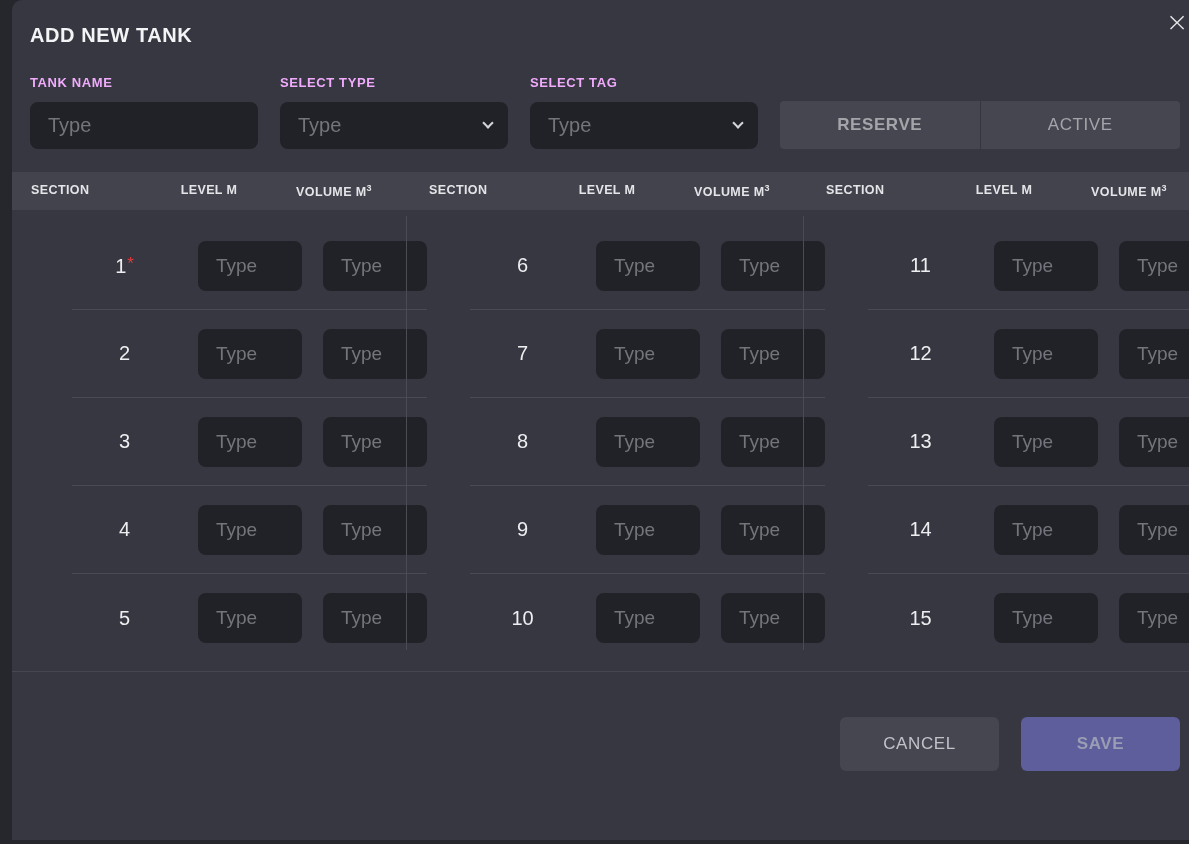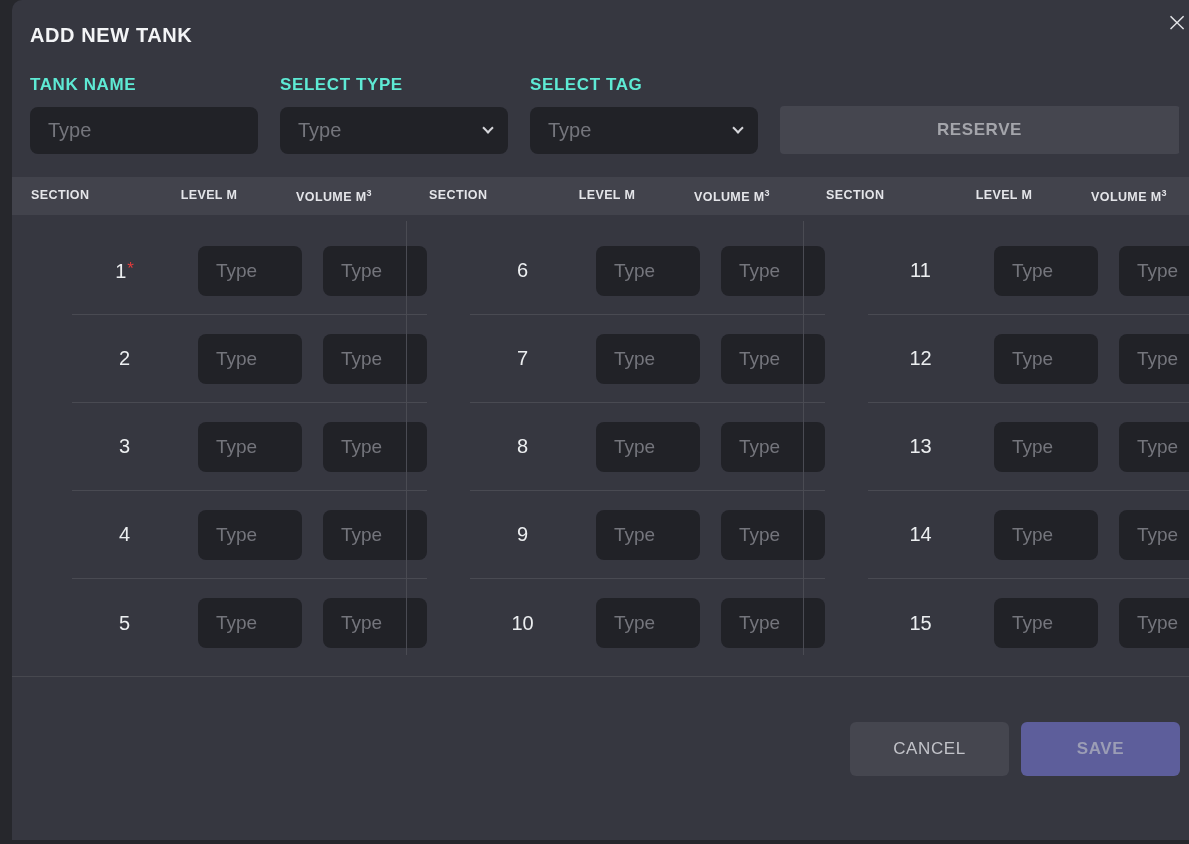--- a/index.html
+++ b/index.html
@@ -31,22 +31,22 @@
     font-family:"DejaVu Sans", sans-serif;
   }
   
   .form-row {
     display:flex; gap:22px;
     margin:28px 17px 0 18px;
     align-items:flex-end;
   }
   .field { width:228px; }
   .field-label {
-    font-size:17px; font-weight:bold; letter-spacing:0.6px;
-    color:#5eead4; margin-bottom:12px;
+    font-size:13px; font-weight:bold; letter-spacing:0.6px;
+    color:#f0abfc; margin-bottom:12px;
   }
   .text-input, .select-box {
     width:228px; height:47px;
     background:#212227; border:none; border-radius:8px;
     padding:0 18px;
     font-family:"Liberation Sans", sans-serif;
     font-size:20px; color:#d2d3d8;
   }
   .text-input::placeholder { color:#74757c; opacity:1; }
   .select-box {
@@ -128,21 +128,21 @@
     width:104px; height:50px;
     background:#212227; border:none; border-radius:8px;
     padding:0 0 0 18px;
     font-family:"Liberation Sans", sans-serif;
     font-size:19px; color:#d2d3d8;
   }
   .cell-input::placeholder { color:#74757c; opacity:1; }
   
   .footer-divider { margin-top:9px; height:1px; background:#47484f; }
   .footer {
-    display:flex; justify-content:flex-end; gap:12px;
+    display:flex; justify-content:flex-end; gap:22px;
     margin:45px 17px 0 0;
     padding-left:32px;
   }
   .btn {
     width:159px; height:54px;
     border:none; border-radius:6px; cursor:pointer;
     font-family:"Liberation Sans", sans-serif;
     font-size:17px; letter-spacing:0.6px;
   }
   .btn-cancel { background:#45464f; color:#c2c3c9; }
@@ -170,20 +170,21 @@
     </div>
     <div class="field">
       <div class="field-label">SELECT TAG</div>
       <div class="select-box">
         <span class="select-placeholder">Type</span>
         <span class="chevron"></span>
       </div>
     </div>
     <div class="toggle-group">
       <button class="toggle-btn">RESERVE</button>
+      <button class="toggle-btn">ACTIVE</button>
     </div>
   </div>
 
 
   <div class="table-header-band" id="table-header">
       <div class="tgroup">
         <div class="th">SECTION</div>
         <div class="th center">LEVEL M</div>
         <div class="th center">VOLUME M<sup>3</sup></div>
       </div>

